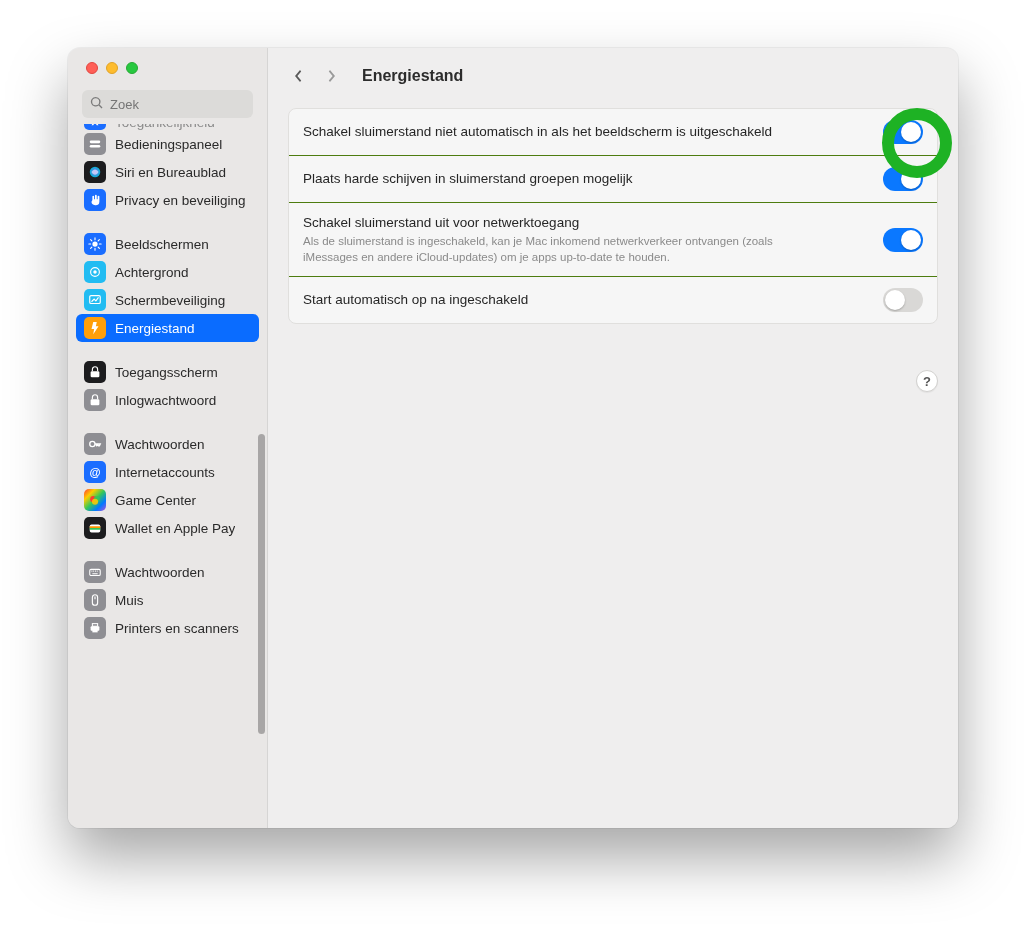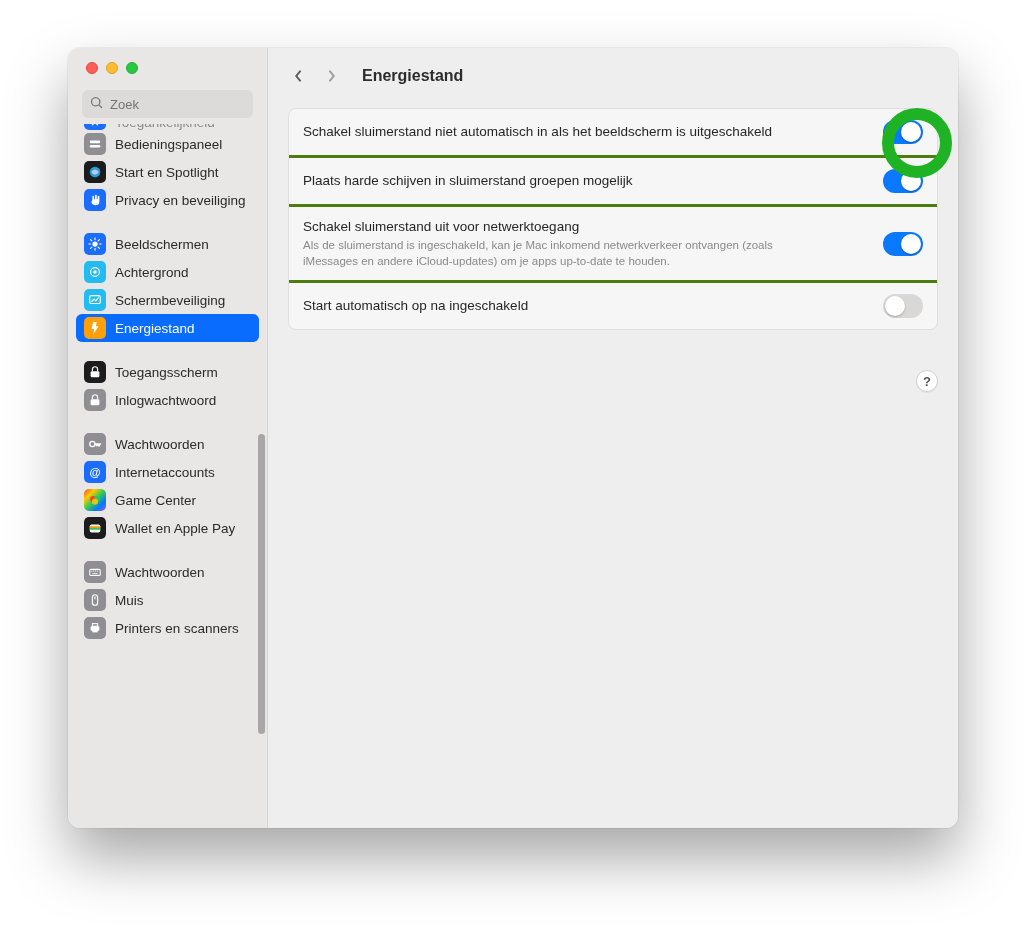--- a/index.html
+++ b/index.html
@@ -132,21 +132,21 @@
   }
   .card {
     background: #f6f6f6;
     border: 1px solid #e0dfdd;
     border-radius: 8px;
     overflow: hidden;
   }
   .row {
     display: flex;
     padding: 11px 14px 11px 14px;
-    border-bottom: 3px solid #4d7c0f;
+    border-bottom: 1px solid #4d7c0f;
     align-items: center;
     gap: 14px;
   }
   .row:last-child { border-bottom: none; }
   .row .text { flex: 1; }
   .row .ttl { font-size: 13.5px; color:#262626; line-height:1.35; }
   .row .desc { font-size: 11.5px; color:#8a8a8a; margin-top:2px; line-height:1.35; max-width: 480px;}
   .toggle {
     width: 40px; height: 24px;
     border-radius: 12px;
@@ -238,21 +238,21 @@
                   <defs>
                     <radialGradient id="sg">
                       <stop offset="0%" stop-color="#8b5cf6"></stop>
                       <stop offset="100%" stop-color="#06b6d4"></stop>
                     </radialGradient>
                   </defs>
                   <circle cx="8" cy="8" r="6" fill="url(#sg)"></circle>
                   <path d="M4 8c2-4 6-4 8 0-2 4-6 4-8 0z" fill="#fff" opacity="0.6"></path>
                 </svg>
               </span>
-              <span class="lbl">Start en Spotlight</span>
+              <span class="lbl">Siri en Bureaublad</span>
             </div>
             <div class="item">
               <span class="icn" style="background: rgb(26, 109, 255);">
                 <svg viewBox="0 0 16 16">
                   <defs>
                     <radialGradient id="sg">
                       <stop offset="0%" stop-color="#8b5cf6"></stop>
                       <stop offset="100%" stop-color="#06b6d4"></stop>
                     </radialGradient>
                   </defs>

